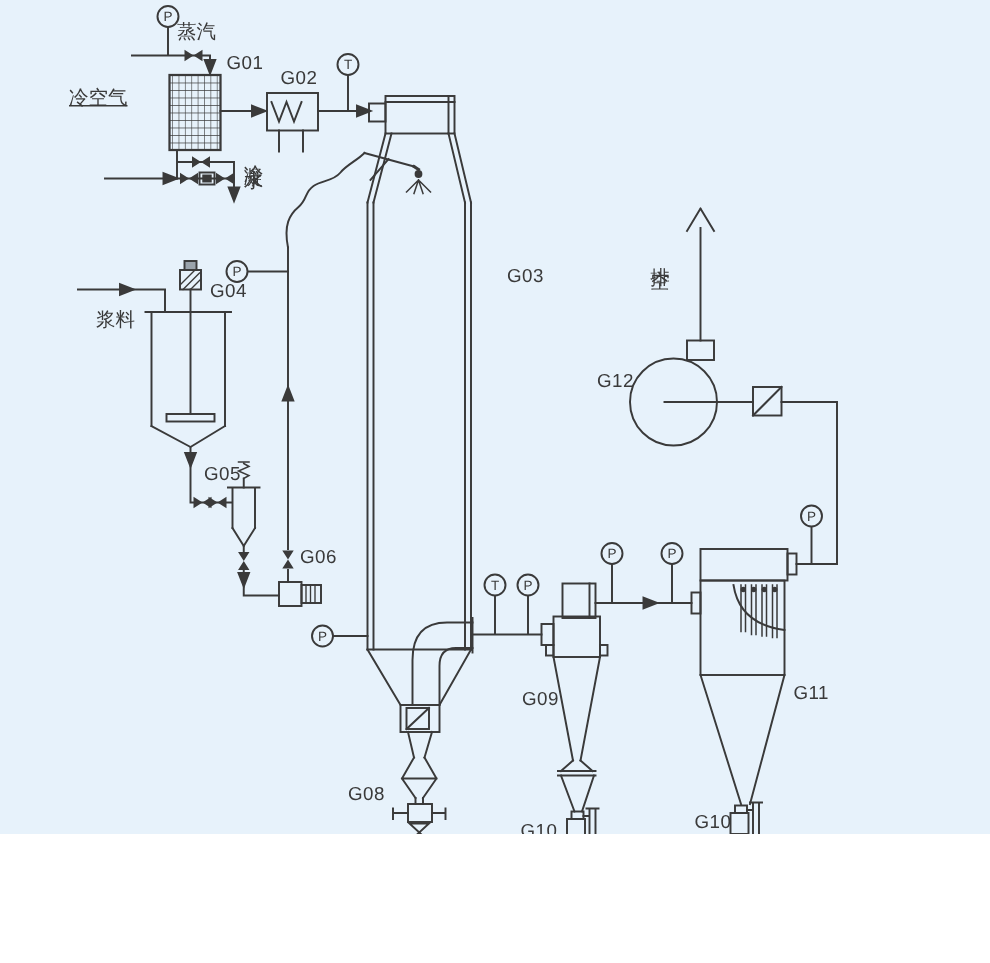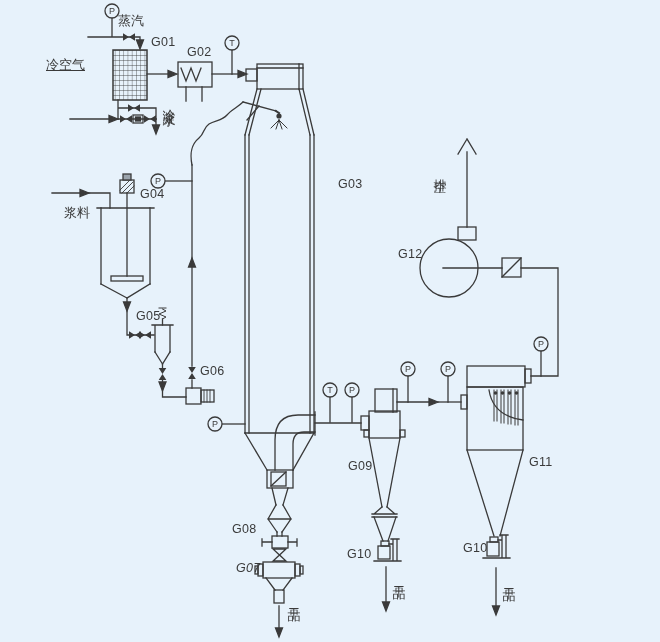--- a/index.html
+++ b/index.html
@@ -1,17 +1,17 @@
 <!DOCTYPE html>
 <html><head>
 <meta charset="utf-8">
 <style>
   html,body{margin:0;padding:0;}
   .stage{
-    position:relative;width:660px;height:642px;
+    position:relative;width:660px;height:556px;
     background:#e7f2fb;
     font-family:"Liberation Sans", sans-serif;
     color:#3a3a3a;overflow:hidden;
   }
   .stage svg{position:absolute;left:0;top:0;}
   .lbl{position:absolute;font-size:13px;line-height:1.12;white-space:nowrap;color:#3a3a3a;}
   .tag{font-size:12.5px;letter-spacing:.3px;}
   .v{writing-mode:vertical-rl;text-orientation:upright;letter-spacing:2px;white-space:normal;}
   .gauge-letter{position:absolute;transform:translate(-50%,-50%);font-size:9px;color:#3a3a3a;}
   .title-zh{position:absolute;left:2px;top:584px;font-size:20px;color:#3b3b3b;}

